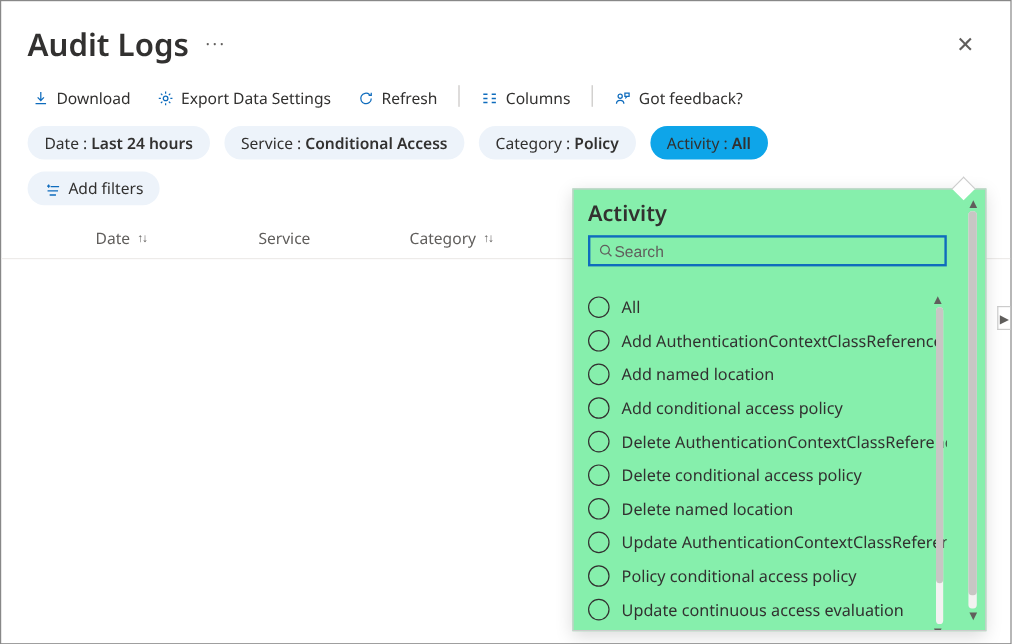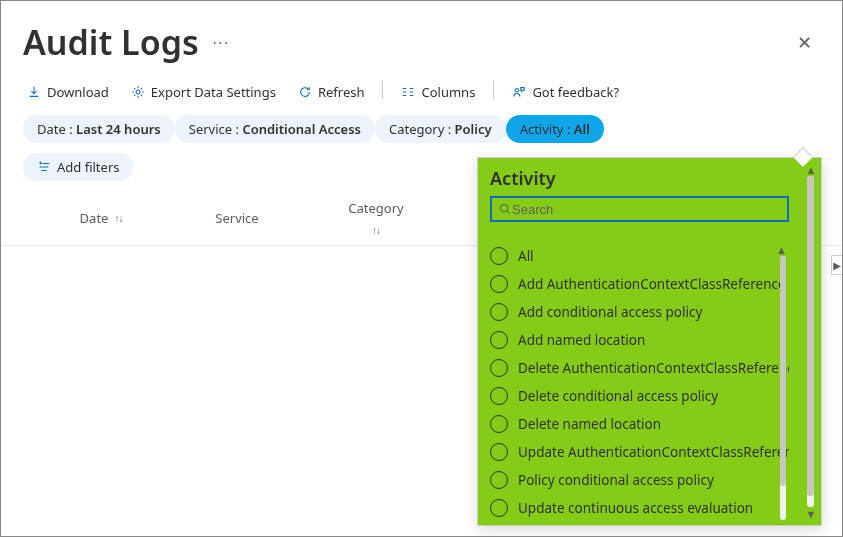--- a/index.html
+++ b/index.html
@@ -13,21 +13,21 @@
     border: 1px solid #888;
     position: relative;
     overflow: hidden;
   }
   .header {
     display: flex;
     align-items: center;
     padding: 18px 22px 4px 22px;
   }
   .page-title {
-    font-size: 34px;
+    font-size: 26px;
     font-weight: 600;
     color: #323130;
   }
   .more-dots {
     margin-left: 14px;
     font-size: 14px;
     color: #605e5c;
     letter-spacing: 2px;
     cursor: pointer;
   }
@@ -56,69 +56,70 @@
     padding: 2px 4px;
   }
   .toolbar-sep {
     width: 1px;
     height: 18px;
     background: #c8c6c4;
   }
   .icon-svg { width: 14px; height: 14px; flex-shrink: 0; }
   .filter-row {
     display: flex;
+    gap: 12px;
     padding: 2px 22px 10px 22px;
     flex-wrap: wrap;
   }
   .pill {
     background: #edf3fa;
     border-radius: 14px;
     padding: 5px 14px;
     font-size: 13px;
     color: #323130;
     cursor: pointer;
     white-space: nowrap;
   }
   .pill.active {
     background: #0ea5e9;
   }
   .pill b { font-weight: 600; }
   .add-filters-row { padding: 0 22px 12px 22px; }
   .add-filters {
     display: inline-flex;
-    align-items: center;
+    align-items: flex-end;
     gap: 6px;
     background: #edf3fa;
     border-radius: 14px;
     padding: 5px 14px;
     cursor: pointer;
   }
   .table-header {
     display: flex;
     padding: 6px 22px 8px 36px;
     color: #605e5c;
     font-size: 13px;
     border-top: 0;
     border-bottom: 1px solid #edebe9;
   }
   .th { display: inline-flex; align-items: center; gap: 6px; cursor: pointer; justify-content: center; }
   .sort-icon { color: #605e5c; font-size: 10px; letter-spacing: -1px; }
   .th-date { width: 128px; }
   .th-service { width: 144px; }
-  .th-category { width: 134px; flex-direction: column; }
+  .th-category { width: 134px; }
   .th-activity { flex: 1; }
 
   
   .dropdown {
     position: absolute;
     top: 156px;
     left: 476px;
     width: 345px;
     height: 369px;
-    background: #84cc16;
+    background: #86efac;
     border: 1px solid #ccc;
     box-shadow: 0 4px 14px rgba(0,0,0,0.15);
   }
   .dd-callout {
     position: absolute;
     top: -8px;
     right: 11px;
     width: 14px; height: 14px;
     background: #fff;
     border-left: 1px solid #ccc;
@@ -344,25 +345,25 @@
         <div class="dd-option">
             <span class="radio"></span>
             <span>All</span>
           </div>
         <div class="dd-option">
             <span class="radio"></span>
             <span>Add AuthenticationContextClassReference</span>
           </div>
         <div class="dd-option">
             <span class="radio"></span>
+            <span>Add named location</span>
+          </div>
+        <div class="dd-option">
+            <span class="radio"></span>
             <span>Add conditional access policy</span>
-          </div>
-        <div class="dd-option">
-            <span class="radio"></span>
-            <span>Add named location</span>
           </div>
         <div class="dd-option">
             <span class="radio"></span>
             <span>Delete AuthenticationContextClassReference</span>
           </div>
         <div class="dd-option">
             <span class="radio"></span>
             <span>Delete conditional access policy</span>
           </div>
         <div class="dd-option">

